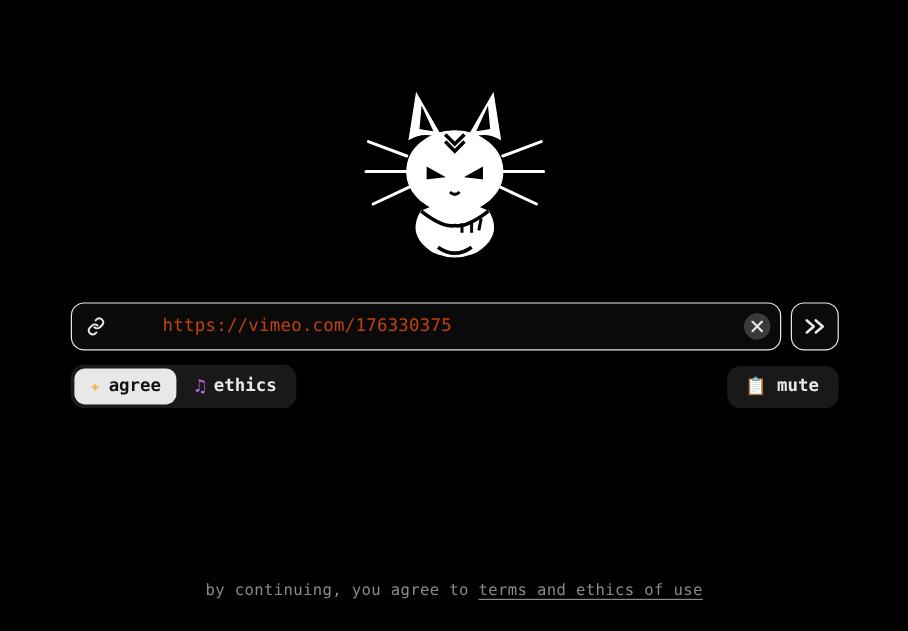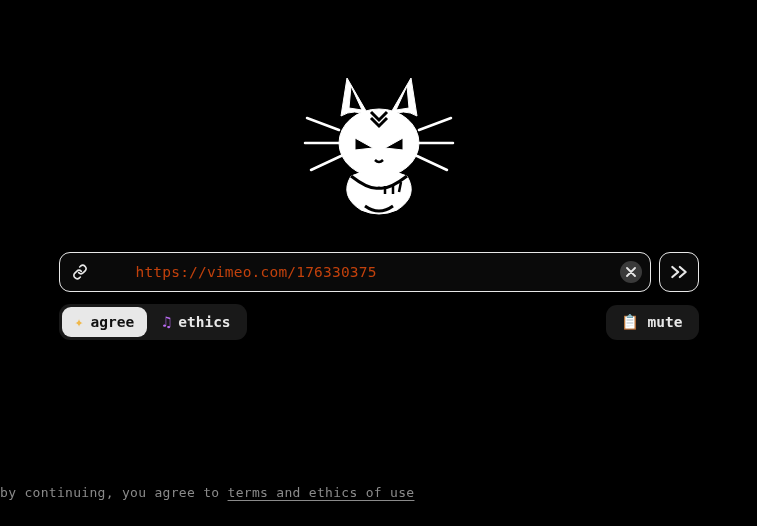--- a/index.html
+++ b/index.html
@@ -124,21 +124,21 @@
     color: #e8e8e8;
     font-family: inherit;
     font-size: 14.5px;
     font-weight: 600;
     cursor: pointer;
   }
   .footer {
     position: absolute;
     bottom: 26px;
     width: 100%;
-    text-align: left;
+    text-align: center;
     font-size: 13px;
     color: #8a8a8a;
     letter-spacing: 0.3px;
   }
   .footer a {
     color: #8a8a8a;
     text-decoration: underline;
     text-underline-offset: 3px;
     cursor: pointer;
   }

